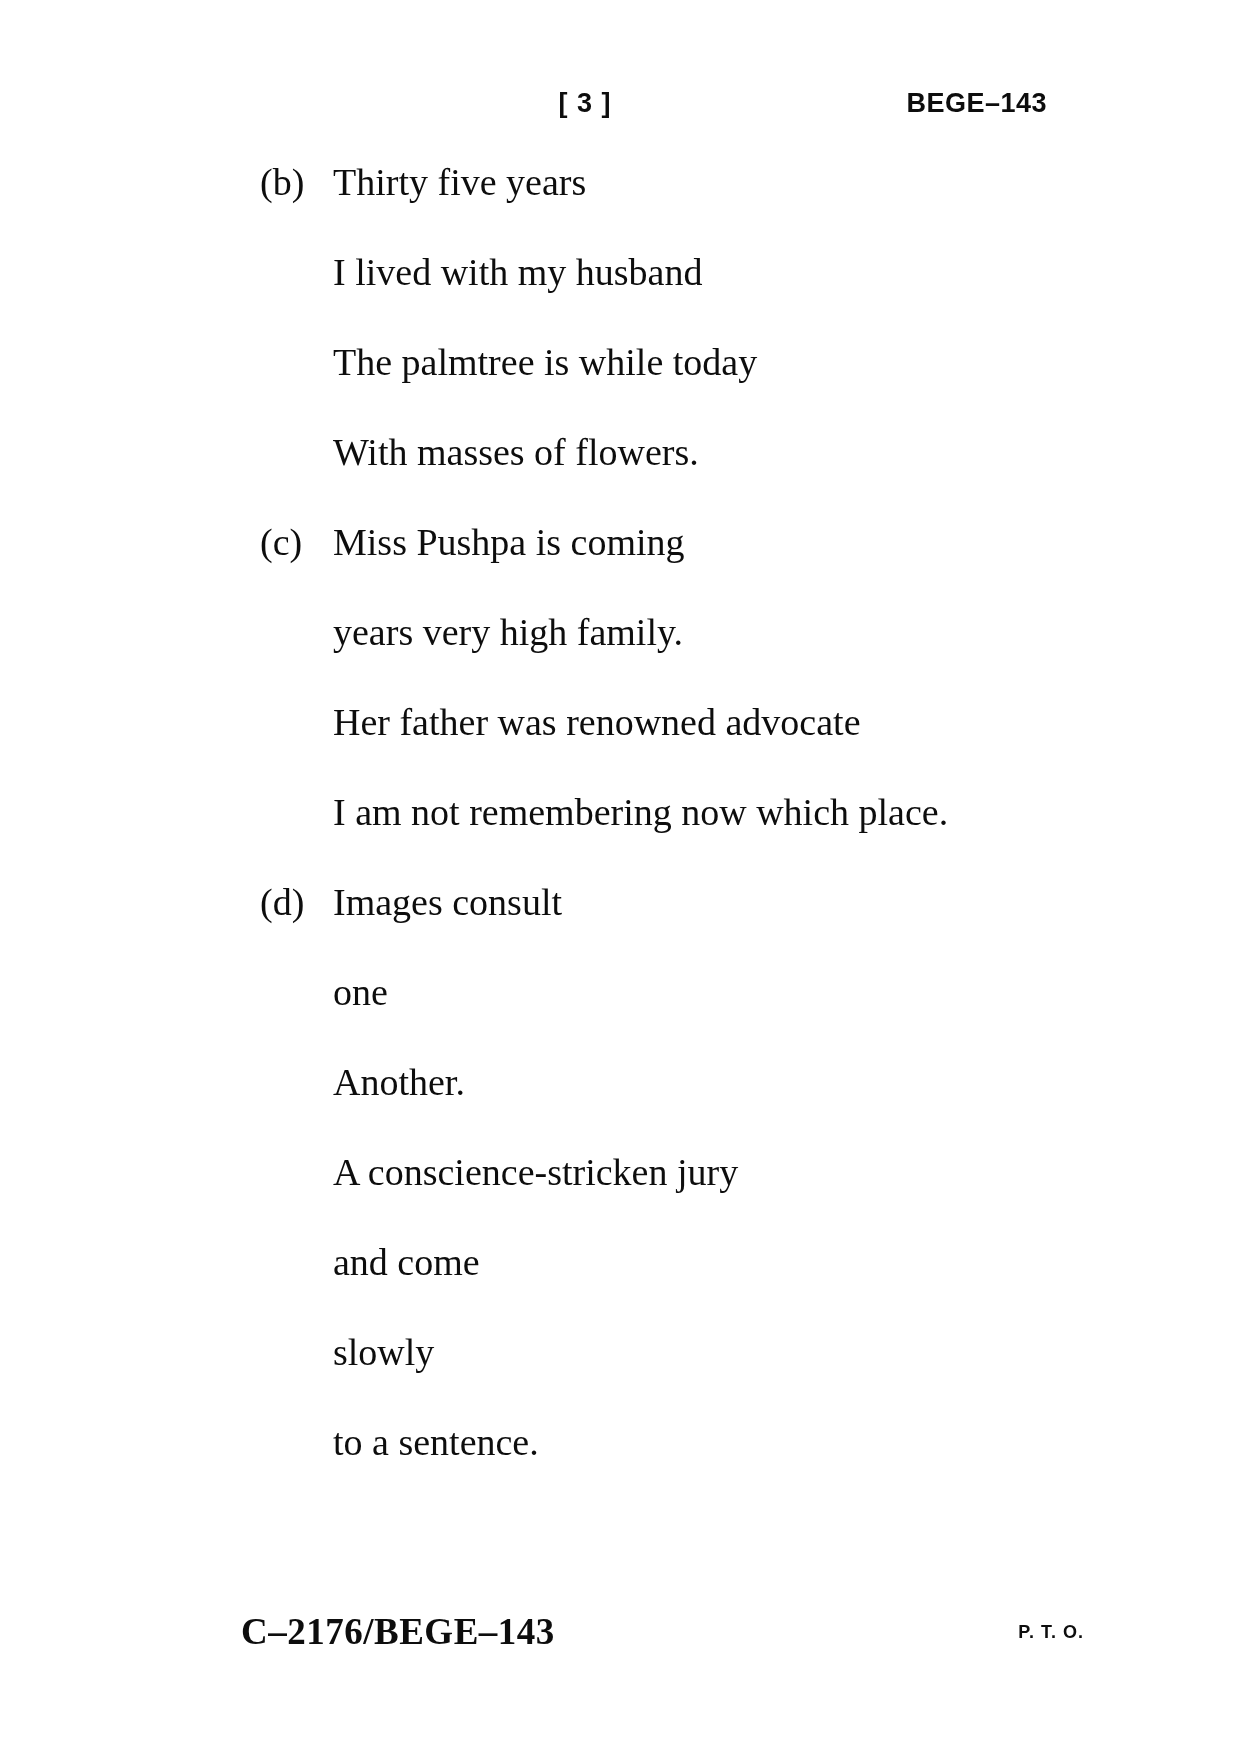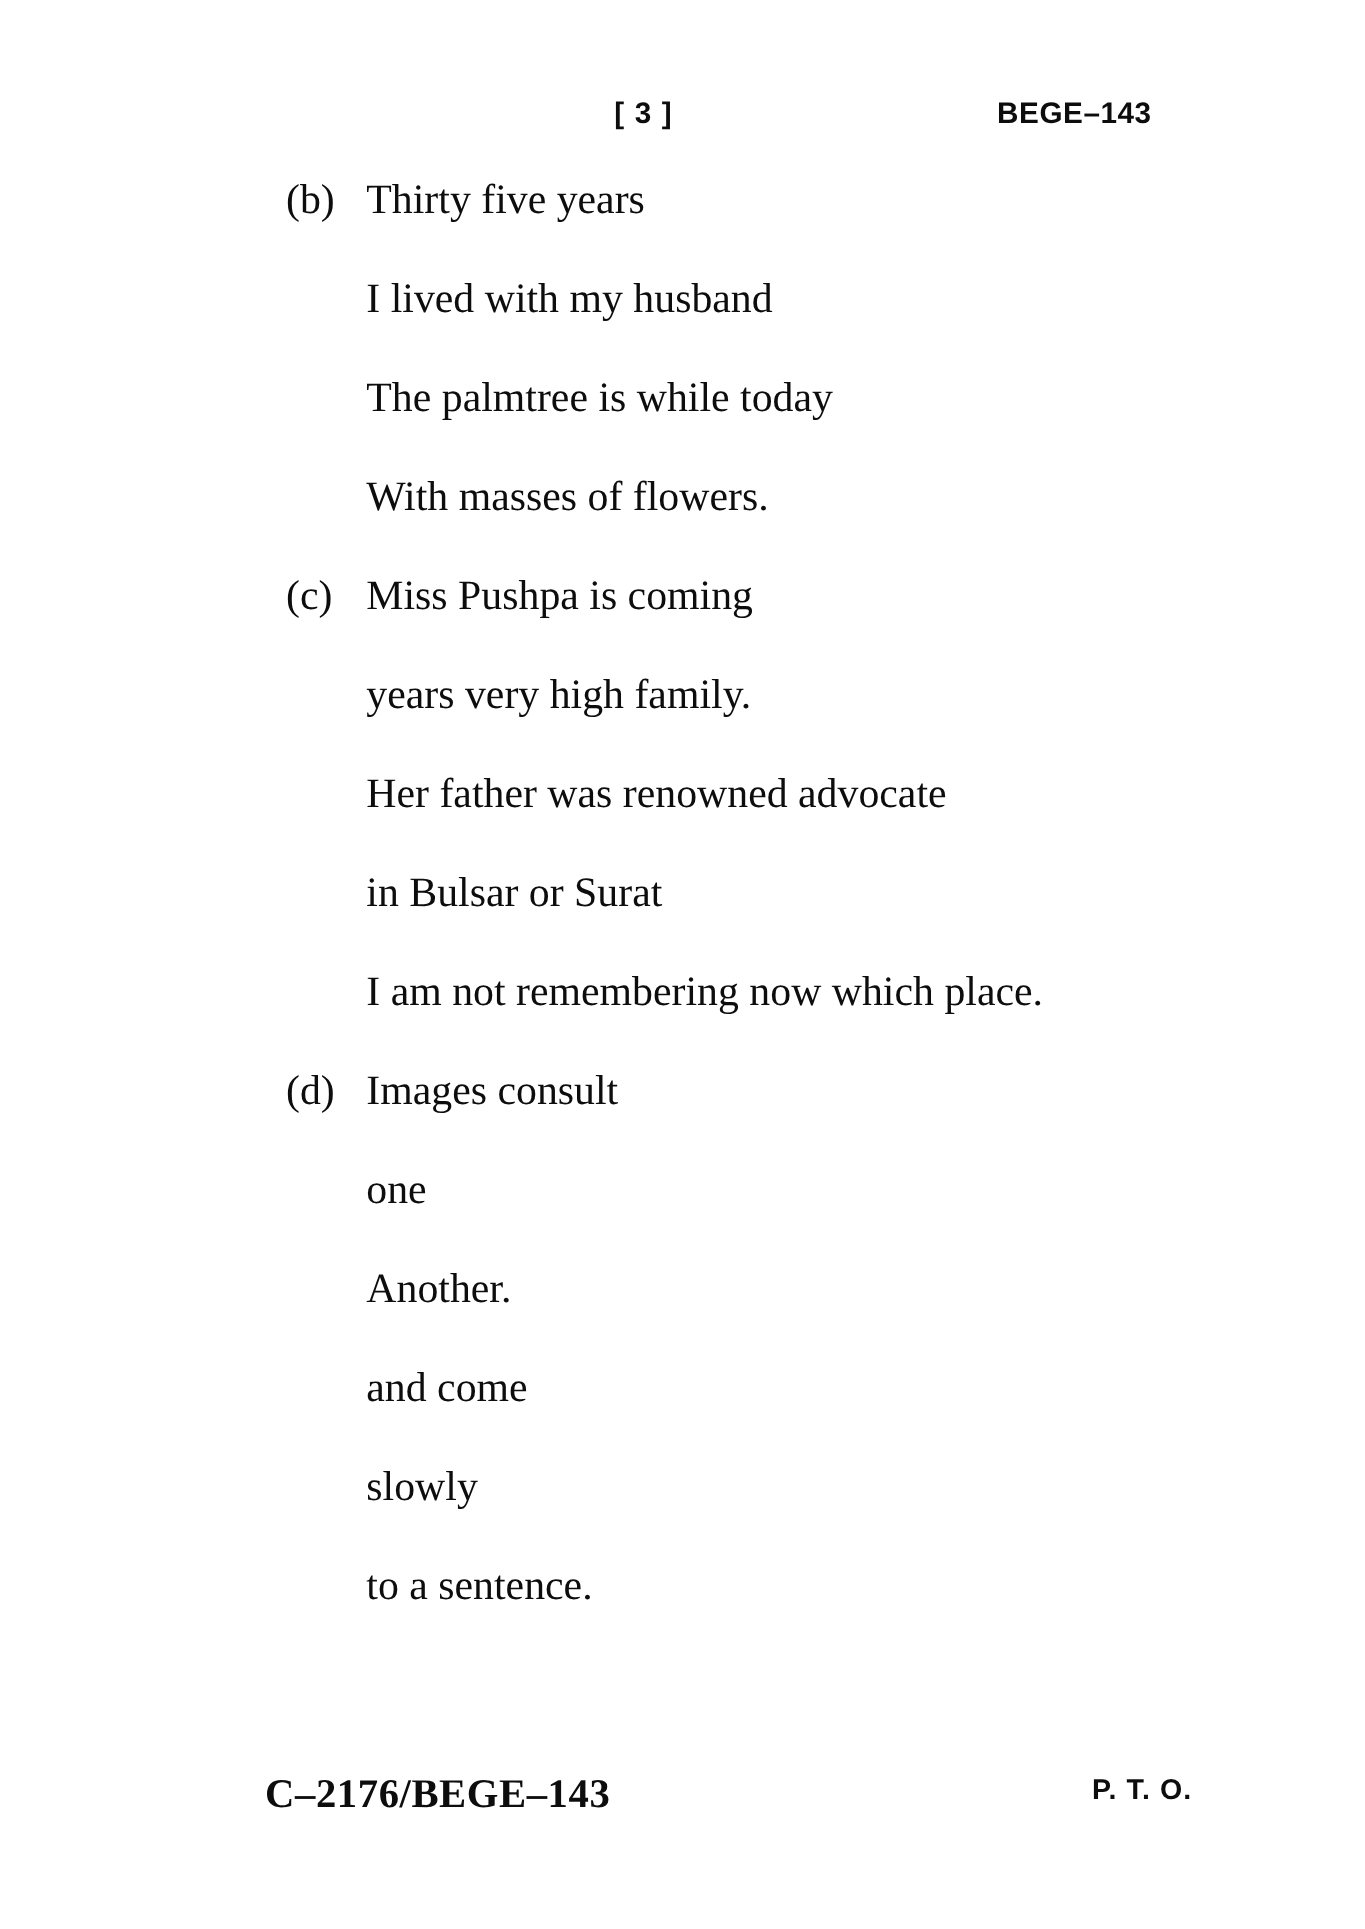--- a/index.html
+++ b/index.html
@@ -76,24 +76,24 @@
     top: 0;
     font-family: "Liberation Serif", serif;
     font-weight: bold;
     font-size: 37px;
     line-height: 1.1;
     letter-spacing: 0.5px;
   }
   .pto-label {
     position: absolute;
     right: 201px;
-    top: 1px;
+    top: 11px;
     font-family: "Liberation Sans", sans-serif;
     font-weight: bold;
-    font-size: 26px;
+    font-size: 18px;
     line-height: 1;
     letter-spacing: 1px;
   }
 </style>
 </head>
 <body>
 
 <div class="page">
 
   <div class="header">
@@ -125,37 +125,37 @@
       <div class="poem-line">
         <span class="line-label"></span>
         <span class="line-text">years very high family.</span>
       </div>
       <div class="poem-line">
         <span class="line-label"></span>
         <span class="line-text">Her father was renowned advocate</span>
       </div>
       <div class="poem-line">
         <span class="line-label"></span>
-        <span class="line-text">in Bulsar or Surat</span>
-      </div>
-      <div class="poem-line">
-        <span class="line-label"></span>
         <span class="line-text">I am not remembering now which place.</span>
       </div>
       <div class="poem-line">
         <span class="line-label">(d)</span>
         <span class="line-text">Images consult</span>
       </div>
       <div class="poem-line">
         <span class="line-label"></span>
         <span class="line-text">one</span>
       </div>
       <div class="poem-line">
         <span class="line-label"></span>
         <span class="line-text">Another.</span>
+      </div>
+      <div class="poem-line">
+        <span class="line-label"></span>
+        <span class="line-text">A conscience-stricken jury</span>
       </div>
       <div class="poem-line">
         <span class="line-label"></span>
         <span class="line-text">and come</span>
       </div>
       <div class="poem-line">
         <span class="line-label"></span>
         <span class="line-text">slowly</span>
       </div>
       <div class="poem-line">

